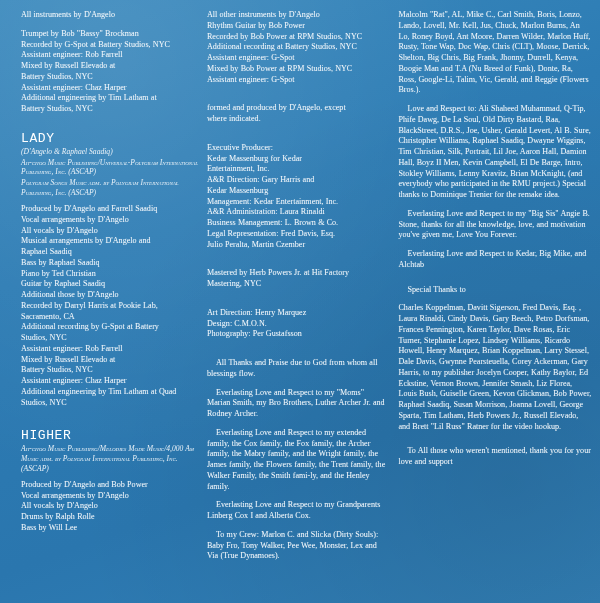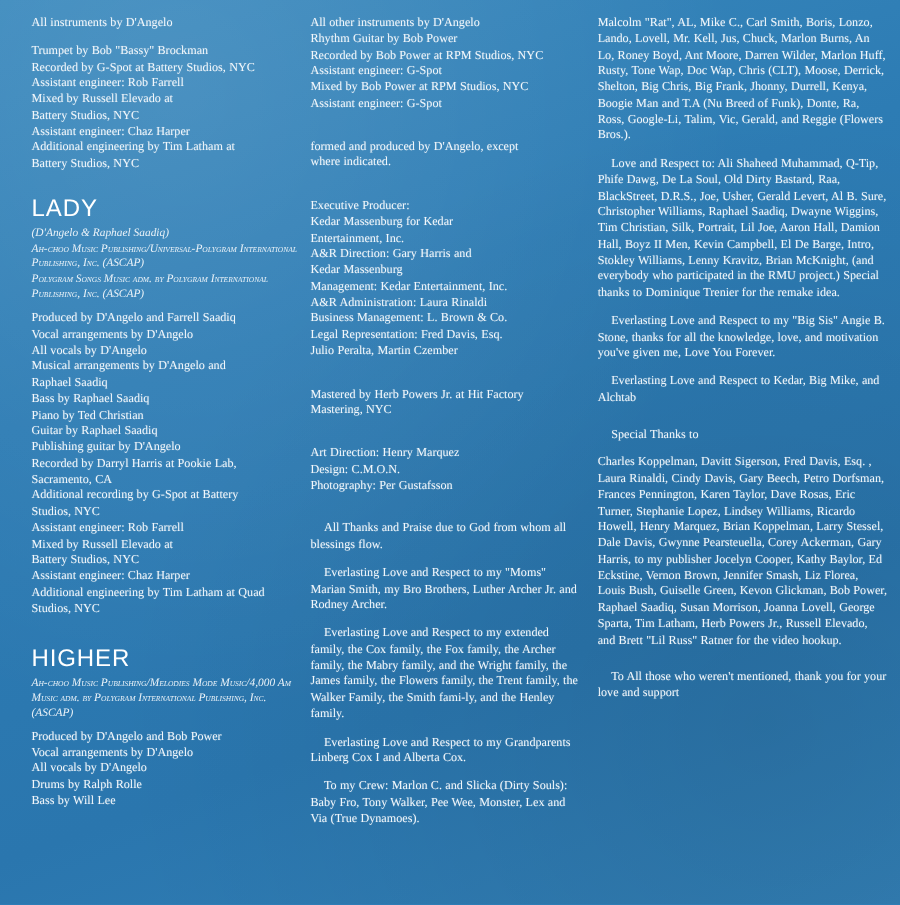--- a/index.html
+++ b/index.html
@@ -45,26 +45,26 @@
     color: #f2f7fb;
     text-shadow: 0 0 1px rgba(255,255,255,0.25);
     text-align: left;
     word-spacing: 0.2px;
   }
   p.tight { margin-bottom: 0; }
   .spacer6 { height: 6px; }
   .spacer10 { height: 10px; }
 
   .song-title {
-    font-size: 16px;
+    font-size: 13px;
     letter-spacing: 0.6px;
     font-weight: normal;
     color: #ffffff;
     margin: 2px 0 1px 0;
-    font-family: Liberation Sans, sans-serif;
+    font-family: Liberation Mono, monospace;
   }
   .song-sub {
     font-size: 7.6px;
     font-style: italic;
     color: #eaf2f8;
     margin: 0 0 1px 0;
     line-height: 1.3;
   }
   .song-sub-caps {
     font-size: 7.6px;
@@ -101,21 +101,21 @@
       <div class="song-sub-caps smallcaps">Polygram Songs Music adm. by Polygram International Publishing, Inc. (ASCAP)</div>
 
       <p class="blk tight">Produced by D'Angelo and Farrell Saadiq</p>
       <p class="blk tight">Vocal arrangements by D'Angelo</p>
       <p class="blk tight">All vocals by D'Angelo</p>
       <p class="blk tight">Musical arrangements by D'Angelo and</p>
       <p class="blk tight">Raphael Saadiq</p>
       <p class="blk tight">Bass by Raphael Saadiq</p>
       <p class="blk tight">Piano by Ted Christian</p>
       <p class="blk tight">Guitar by Raphael Saadiq</p>
-      <p class="blk tight">Publishing guitar by D'Angelo</p>
+      <p class="blk tight">Additional those by D'Angelo</p>
       <p class="blk tight">Recorded by Darryl Harris at Pookie Lab,</p>
       <p class="blk tight">Sacramento, CA</p>
       <p class="blk tight">Additional recording by G-Spot at Battery</p>
       <p class="blk tight">Studios, NYC</p>
       <p class="blk tight">Assistant engineer: Rob Farrell</p>
       <p class="blk tight">Mixed by Russell Elevado at</p>
       <p class="blk tight">Battery Studios, NYC</p>
       <p class="blk tight">Assistant engineer: Chaz Harper</p>
       <p class="blk tight">Additional engineering by Tim Latham at Quad</p>
       <p class="blk">Studios, NYC</p>
@@ -129,20 +129,21 @@
       <p class="blk tight">Vocal arrangements by D'Angelo</p>
       <p class="blk tight">All vocals by D'Angelo</p>
       <p class="blk tight">Drums by Ralph Rolle</p>
       <p class="blk tight">Bass by Will Lee</p>
     </div>
 
     <div class="col col-2">
       <p class="blk tight">All other instruments by D'Angelo</p>
       <p class="blk tight">Rhythm Guitar by Bob Power</p>
       <p class="blk tight">Recorded by Bob Power at RPM Studios, NYC</p>
+      <p class="blk tight">Additional recording at Battery Studios, NYC</p>
       <p class="blk tight">Assistant engineer: G-Spot</p>
       <p class="blk tight">Mixed by Bob Power at RPM Studios, NYC</p>
       <p class="blk">Assistant engineer: G-Spot</p>
 
       <div class="spacer10"></div>
 
       <p class="blk tight">formed and produced by D'Angelo, except</p>
       <p class="blk">where indicated.</p>
 
       <div class="spacer10"></div>

